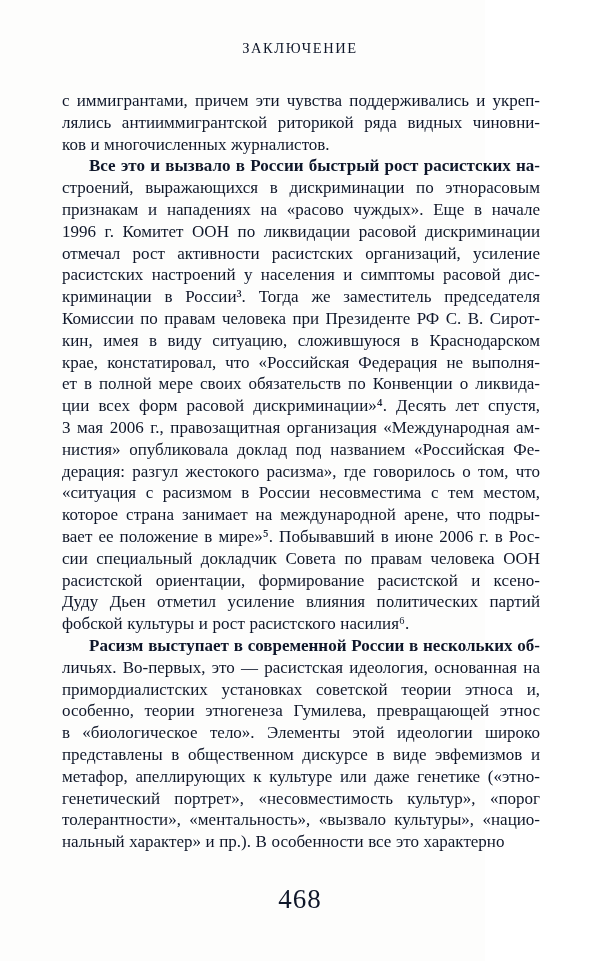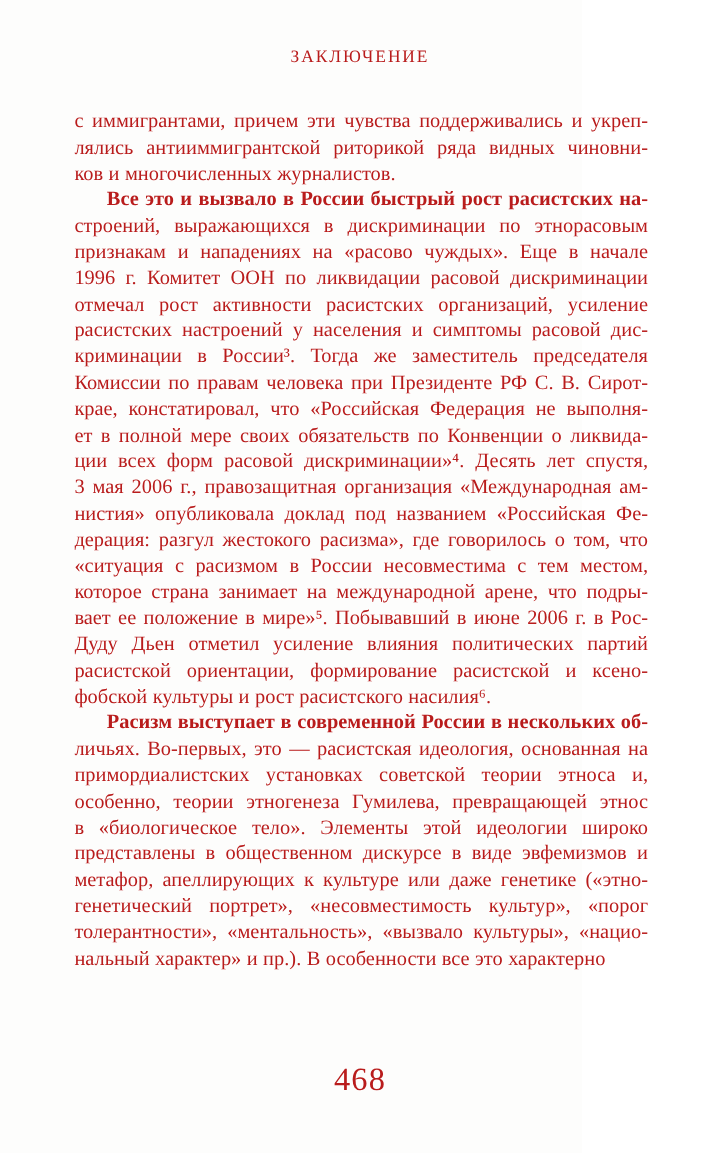--- a/index.html
+++ b/index.html
@@ -9,21 +9,21 @@
     height: 961px;
     background: #ffffff;
     overflow: hidden;
   }
   .page {
     position: relative;
     width: 485px;
     height: 961px;
     background: #fdfdfc;
     font-family: "Liberation Serif", "DejaVu Serif", serif;
-    color: #b91c1c;
+    color: #0f172a;
   }
   .chapter-title {
     position: absolute;
     top: 40px;
     left: 0;
     width: 600px;
     text-align: center;
     font-size: 14.5px;
     letter-spacing: 1.6px;
     font-weight: 400;
@@ -71,31 +71,33 @@
       <div class="line">лялись антииммигрантской риторикой ряда видных чиновни-</div>
       <div class="line pend">ков и многочисленных журналистов.</div>
       <div class="line ind">Все это и вызвало в России быстрый рост расистских на-</div>
       <div class="line">строений, выражающихся в дискриминации по этнорасовым</div>
       <div class="line">признакам и нападениях на «расово чуждых». Еще в начале</div>
       <div class="line">1996 г. Комитет ООН по ликвидации расовой дискриминации</div>
       <div class="line">отмечал рост активности расистских организаций, усиление</div>
       <div class="line">расистских настроений у населения и симптомы расовой дис-</div>
       <div class="line">криминации в России³. Тогда же заместитель председателя</div>
       <div class="line">Комиссии по правам человека при Президенте РФ С. В. Сирот-</div>
+      <div class="line">кин, имея в виду ситуацию, сложившуюся в Краснодарском</div>
       <div class="line">крае, констатировал, что «Российская Федерация не выполня-</div>
       <div class="line">ет в полной мере своих обязательств по Конвенции о ликвида-</div>
       <div class="line">ции всех форм расовой дискриминации»⁴. Десять лет спустя,</div>
       <div class="line">3 мая 2006 г., правозащитная организация «Международная ам-</div>
       <div class="line">нистия» опубликовала доклад под названием «Российская Фе-</div>
       <div class="line">дерация: разгул жестокого расизма», где говорилось о том, что</div>
       <div class="line">«ситуация с расизмом в России несовместима с тем местом,</div>
       <div class="line">которое страна занимает на международной арене, что подры-</div>
       <div class="line">вает ее положение в мире»⁵. Побывавший в июне 2006 г. в Рос-</div>
+      <div class="line">сии специальный докладчик Совета по правам человека ООН</div>
+      <div class="line">расистской ориентации, формирование расистской и ксено-</div>
       <div class="line">Дуду Дьен отметил усиление влияния политических партий</div>
-      <div class="line">расистской ориентации, формирование расистской и ксено-</div>
       <div class="line pend">фобской культуры и рост расистского насилия⁶.</div>
       <div class="line ind">Расизм выступает в современной России в нескольких об-</div>
       <div class="line">личьях. Во-первых, это — расистская идеология, основанная на</div>
       <div class="line">примордиалистских установках советской теории этноса и,</div>
       <div class="line">особенно, теории этногенеза Гумилева, превращающей этнос</div>
       <div class="line">в «биологическое тело». Элементы этой идеологии широко</div>
       <div class="line">представлены в общественном дискурсе в виде эвфемизмов и</div>
       <div class="line">метафор, апеллирующих к культуре или даже генетике («этно-</div>
       <div class="line">генетический портрет», «несовместимость культур», «порог</div>
       <div class="line">толерантности», «ментальность», «вызвало культуры», «нацио-</div>

